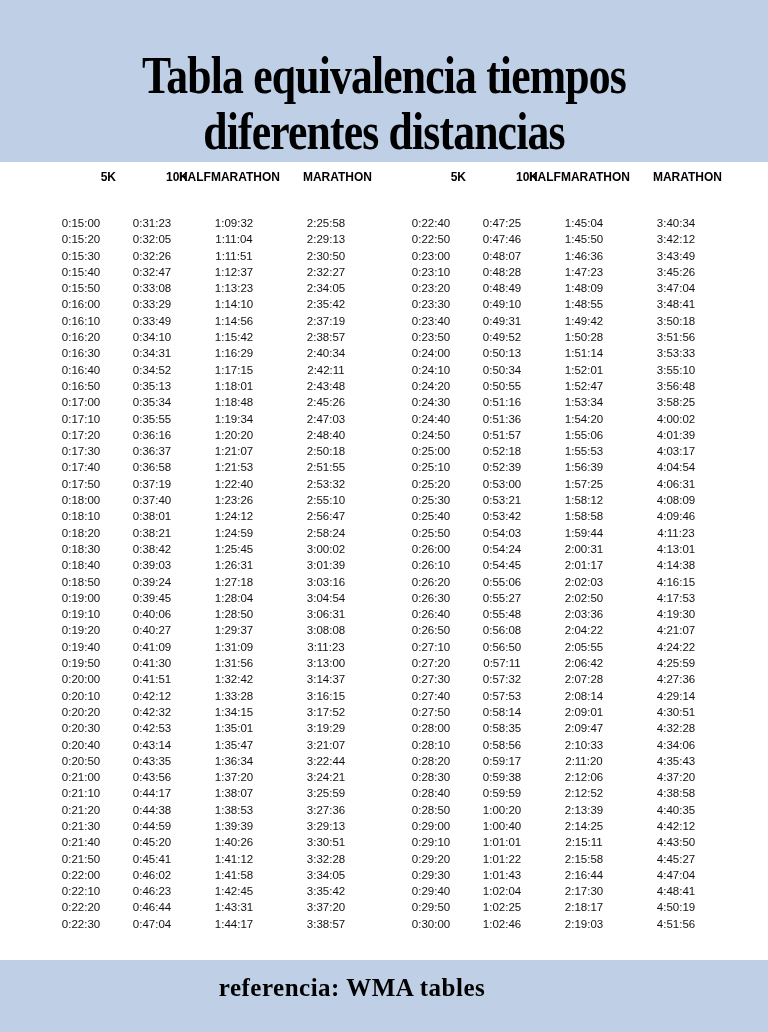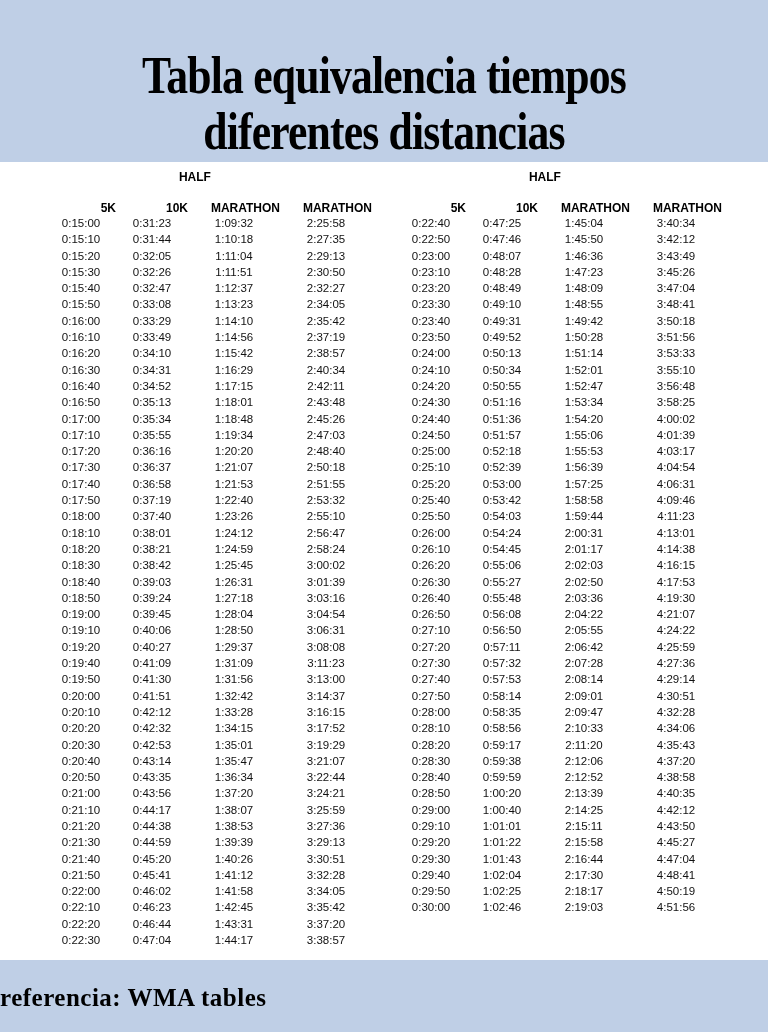--- a/index.html
+++ b/index.html
@@ -49,36 +49,36 @@
   }
   .th{
     text-align:center;
     font-weight:bold;
     font-size:12px;
     line-height:14px;
     display:flex;justify-content:flex-end;
     height:33px;
     padding-bottom:2px;
   }
-  .th .label{margin-top:31px;}
+  .th .label{}
   .tbody{margin-top:10px;}
   .tr{line-height:16.3px;}
   .td{
     text-align:center;
     font-size:11.5px;
     color:#111;
   }
   
   .footer{
     position:absolute;
     top:960px;left:0;
     width:768px;height:72px;
     box-sizing:border-box;
-    padding:24px 64px 0 0;
-    text-align:left;
+    padding:14px 64px 0 0;
+    text-align:center;
   }
   .footer .ref{
     font-family:"Liberation Serif",serif;
     font-weight:bold;
     font-size:25px;
     letter-spacing:0.5px;
   }
 </style>
 </head>
 <body>
@@ -113,26 +113,20 @@
         </div>
       </div>
       <div class="tbody">
           <div class="tr">
             <span class="td">0:15:00</span>
             <span class="td">0:31:23</span>
             <span class="td">1:09:32</span>
             <span class="td">2:25:58</span>
           </div>
           <div class="tr">
-            <span class="td">0:15:10</span>
-            <span class="td">0:31:44</span>
-            <span class="td">1:10:18</span>
-            <span class="td">2:27:35</span>
-          </div>
-          <div class="tr">
             <span class="td">0:15:20</span>
             <span class="td">0:32:05</span>
             <span class="td">1:11:04</span>
             <span class="td">2:29:13</span>
           </div>
           <div class="tr">
             <span class="td">0:15:30</span>
             <span class="td">0:32:26</span>
             <span class="td">1:11:51</span>
             <span class="td">2:30:50</span>
@@ -500,20 +494,26 @@
             <span class="td">0:25:10</span>
             <span class="td">0:52:39</span>
             <span class="td">1:56:39</span>
             <span class="td">4:04:54</span>
           </div>
           <div class="tr">
             <span class="td">0:25:20</span>
             <span class="td">0:53:00</span>
             <span class="td">1:57:25</span>
             <span class="td">4:06:31</span>
+          </div>
+          <div class="tr">
+            <span class="td">0:25:30</span>
+            <span class="td">0:53:21</span>
+            <span class="td">1:58:12</span>
+            <span class="td">4:08:09</span>
           </div>
           <div class="tr">
             <span class="td">0:25:40</span>
             <span class="td">0:53:42</span>
             <span class="td">1:58:58</span>
             <span class="td">4:09:46</span>
           </div>
           <div class="tr">
             <span class="td">0:25:50</span>
             <span class="td">0:54:03</span>

